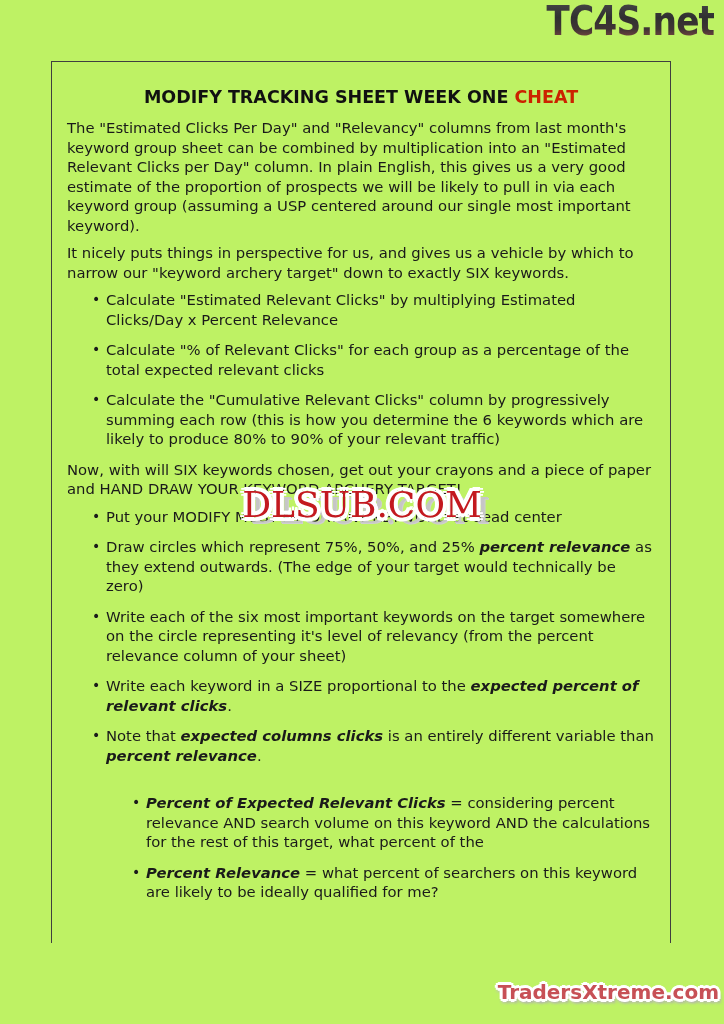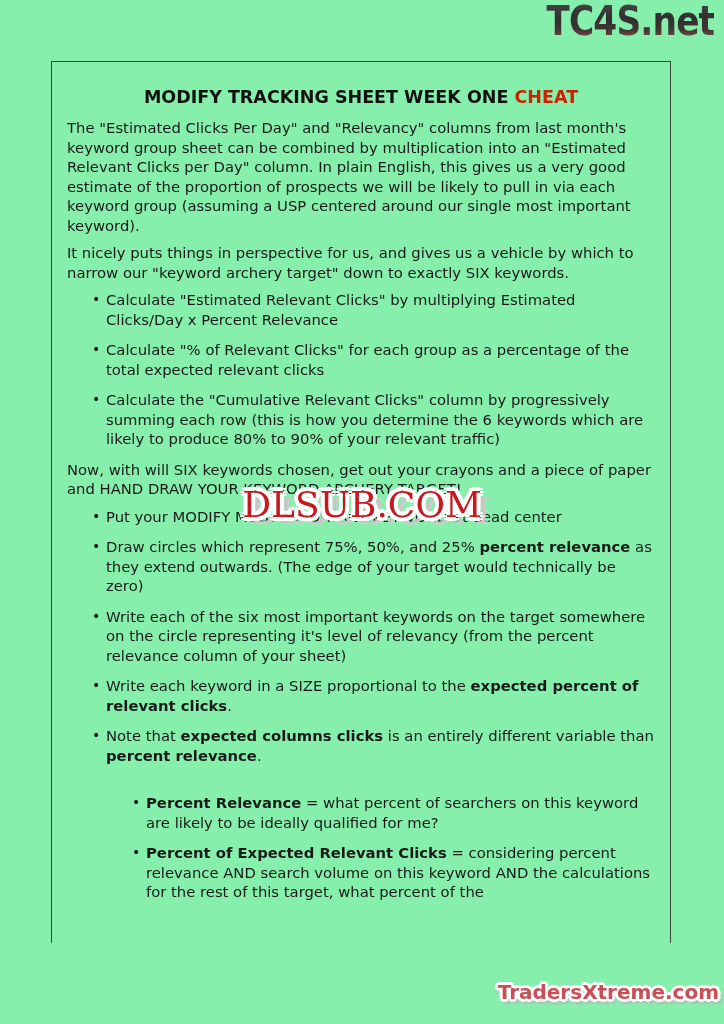--- a/index.html
+++ b/index.html
@@ -4,21 +4,21 @@
 <style>
   html, body {
     margin: 0;
     padding: 0;
     width: 724px;
     height: 1024px;
     background: #ffffff;
     overflow: hidden;
     font-family: "DejaVu Sans", "Liberation Sans", sans-serif;
   }
-  .page { position: relative; width: 724px; height: 1024px; background: #86efac; }
+  .page { position: relative; width: 724px; height: 1024px; background: #bef264; }
 
   
   .header-logo {
     position: absolute;
     top: -2px;
     right: 10px;
     font-family: "DejaVu Sans", sans-serif;
     font-weight: bold;
     font-size: 40px;
     letter-spacing: -1px;
@@ -74,21 +74,21 @@
     margin-bottom: 11px;
   }
   .doc li::before {
     content: "\2022";
     position: absolute;
     left: -14px;
     top: 0px;
     font-size: 14px;
     color: #1a1a1a;
   }
-  .doc b { font-weight: bold; }
+  .doc b { font-weight: bold; font-style: italic; }
 
   
   .watermark {
     position: absolute;
     top: 481px;
     left: 50%;
     transform: translateX(-50%);
     font-family: "DejaVu Serif", "Liberation Serif", serif;
     font-weight: normal;
     font-size: 36px;
@@ -148,22 +148,22 @@
 
     <ul class="second">
         <li><span>Put your MODIFY MOST IMPORTANT KEYWORD at dead center</span></li>
         <li><span>Draw circles which represent 75%, 50%, and 25% </span><b>percent relevance</b><span> as they extend outwards.  (The edge of your target would technically be zero)</span></li>
         <li><span>Write each of the six most important keywords on the target somewhere on the circle representing it's level of relevancy (from the percent relevance column of your sheet)</span></li>
         <li><span>Write each keyword in a SIZE proportional to the </span><b>expected percent of relevant clicks</b><span>.</span></li>
         <li><span>Note that </span><b>expected columns clicks</b><span> is an entirely different variable than </span><b>percent relevance</b><span>.</span></li>
       </ul>
 
     <ul class="nested">
+        <li><b>Percent of Expected Relevant Clicks</b><span> = considering percent relevance AND search volume on this keyword AND the calculations for the rest of this target, what percent of the</span></li>
         <li><b>Percent Relevance</b><span> = what percent of searchers on this keyword are likely to be ideally qualified for me?</span></li>
-        <li><b>Percent of Expected Relevant Clicks</b><span> = considering percent relevance AND search volume on this keyword AND the calculations for the rest of this target, what percent of the</span></li>
       </ul>
   </div>
 
   <div class="watermark">DLSUB.COM</div>
 
   <div class="footer-logo">TradersXtreme.com</div>
 
 </div>
 
 </body></html>

